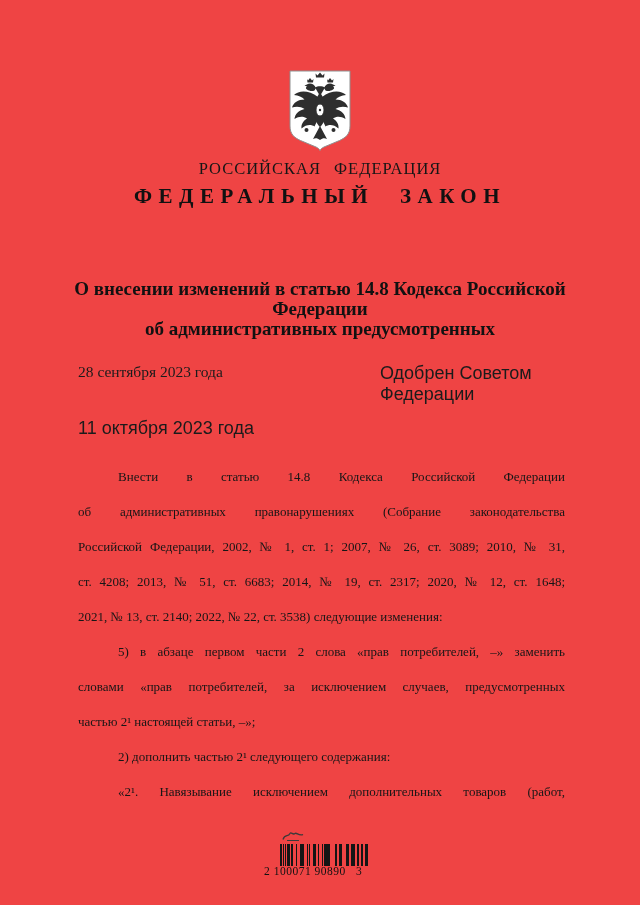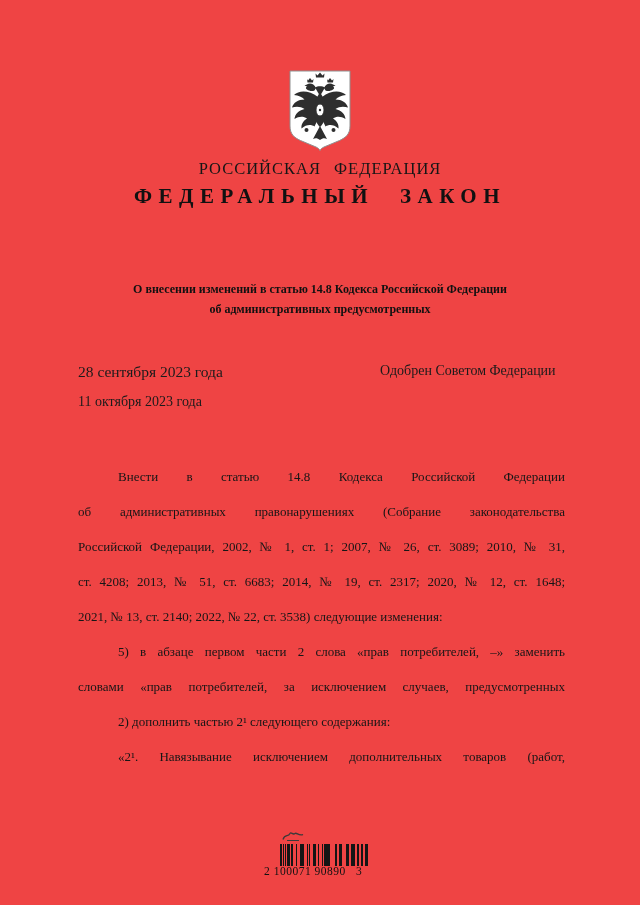--- a/index.html
+++ b/index.html
@@ -36,36 +36,36 @@
     font-size: 21px;
     font-weight: bold;
     letter-spacing: 6.5px;
     word-spacing: 14px;
     color: #111;
   }
   .law-title {
     position: absolute;
     left: 40px; top: 279px; width: 560px;
     text-align: center;
-    font-size: 12px;
+    font-size: 19px;
     font-weight: bold;
     line-height: 20px;
     color: #111;
   }
   .adoption {
     position: absolute;
     left: 78px; top: 363px; width: 500px;
     display: grid;
     grid-template-columns: 302px auto;
     row-gap: 13px;
     font-size: 15.5px;
   }
   .adoption .mono {
-    font-family: Liberation Serif, serif;
-    font-size: 14px;
+    font-family: Liberation Sans, sans-serif;
+    font-size: 18px;
   }
   .body-text {
     position: absolute;
     left: 78px; top: 459px; width: 487px;
     font-size: 13px;
     color: #161616;
   }
   .bline {
     height: 35px;
     line-height: 35px;
@@ -144,20 +144,21 @@
   </div>
 
   <div class="body-text">
     <div class="bline jst ind">Внести в статью 14.8 Кодекса Российской Федерации</div>
     <div class="bline jst">об административных правонарушениях (Собрание законодательства</div>
     <div class="bline jst">Российской Федерации, 2002, № 1, ст. 1; 2007, № 26, ст. 3089; 2010, № 31,</div>
     <div class="bline jst">ст. 4208; 2013, № 51, ст. 6683; 2014, № 19, ст. 2317; 2020, № 12, ст. 1648;</div>
     <div class="bline">2021, № 13, ст. 2140; 2022, № 22, ст. 3538) следующие изменения:</div>
     <div class="bline jst ind">5) в абзаце первом части 2 слова «прав потребителей, –» заменить</div>
     <div class="bline jst">словами «прав потребителей, за исключением случаев, предусмотренных</div>
+    <div class="bline">частью 2¹ настоящей статьи, –»;</div>
     <div class="bline ind">2) дополнить частью 2¹ следующего содержания:</div>
     <div class="bline jst ind">«2¹. Навязывание исключением дополнительных товаров (работ,</div>
   </div>
 
   <div class="barcode">
     <svg class="control-mark" viewBox="0 0 24 12">
       <path d="M2 9 C4 3 7 7 9 3 C10 1 12 5 14 3 C15.5 1.5 18 6 22 4" fill="none" stroke="#3a3a3a" stroke-width="1.3"></path>
       <path d="M6 10 H18" stroke="#3a3a3a" stroke-width="1"></path>
     </svg>
     <div class="bars"></div>

